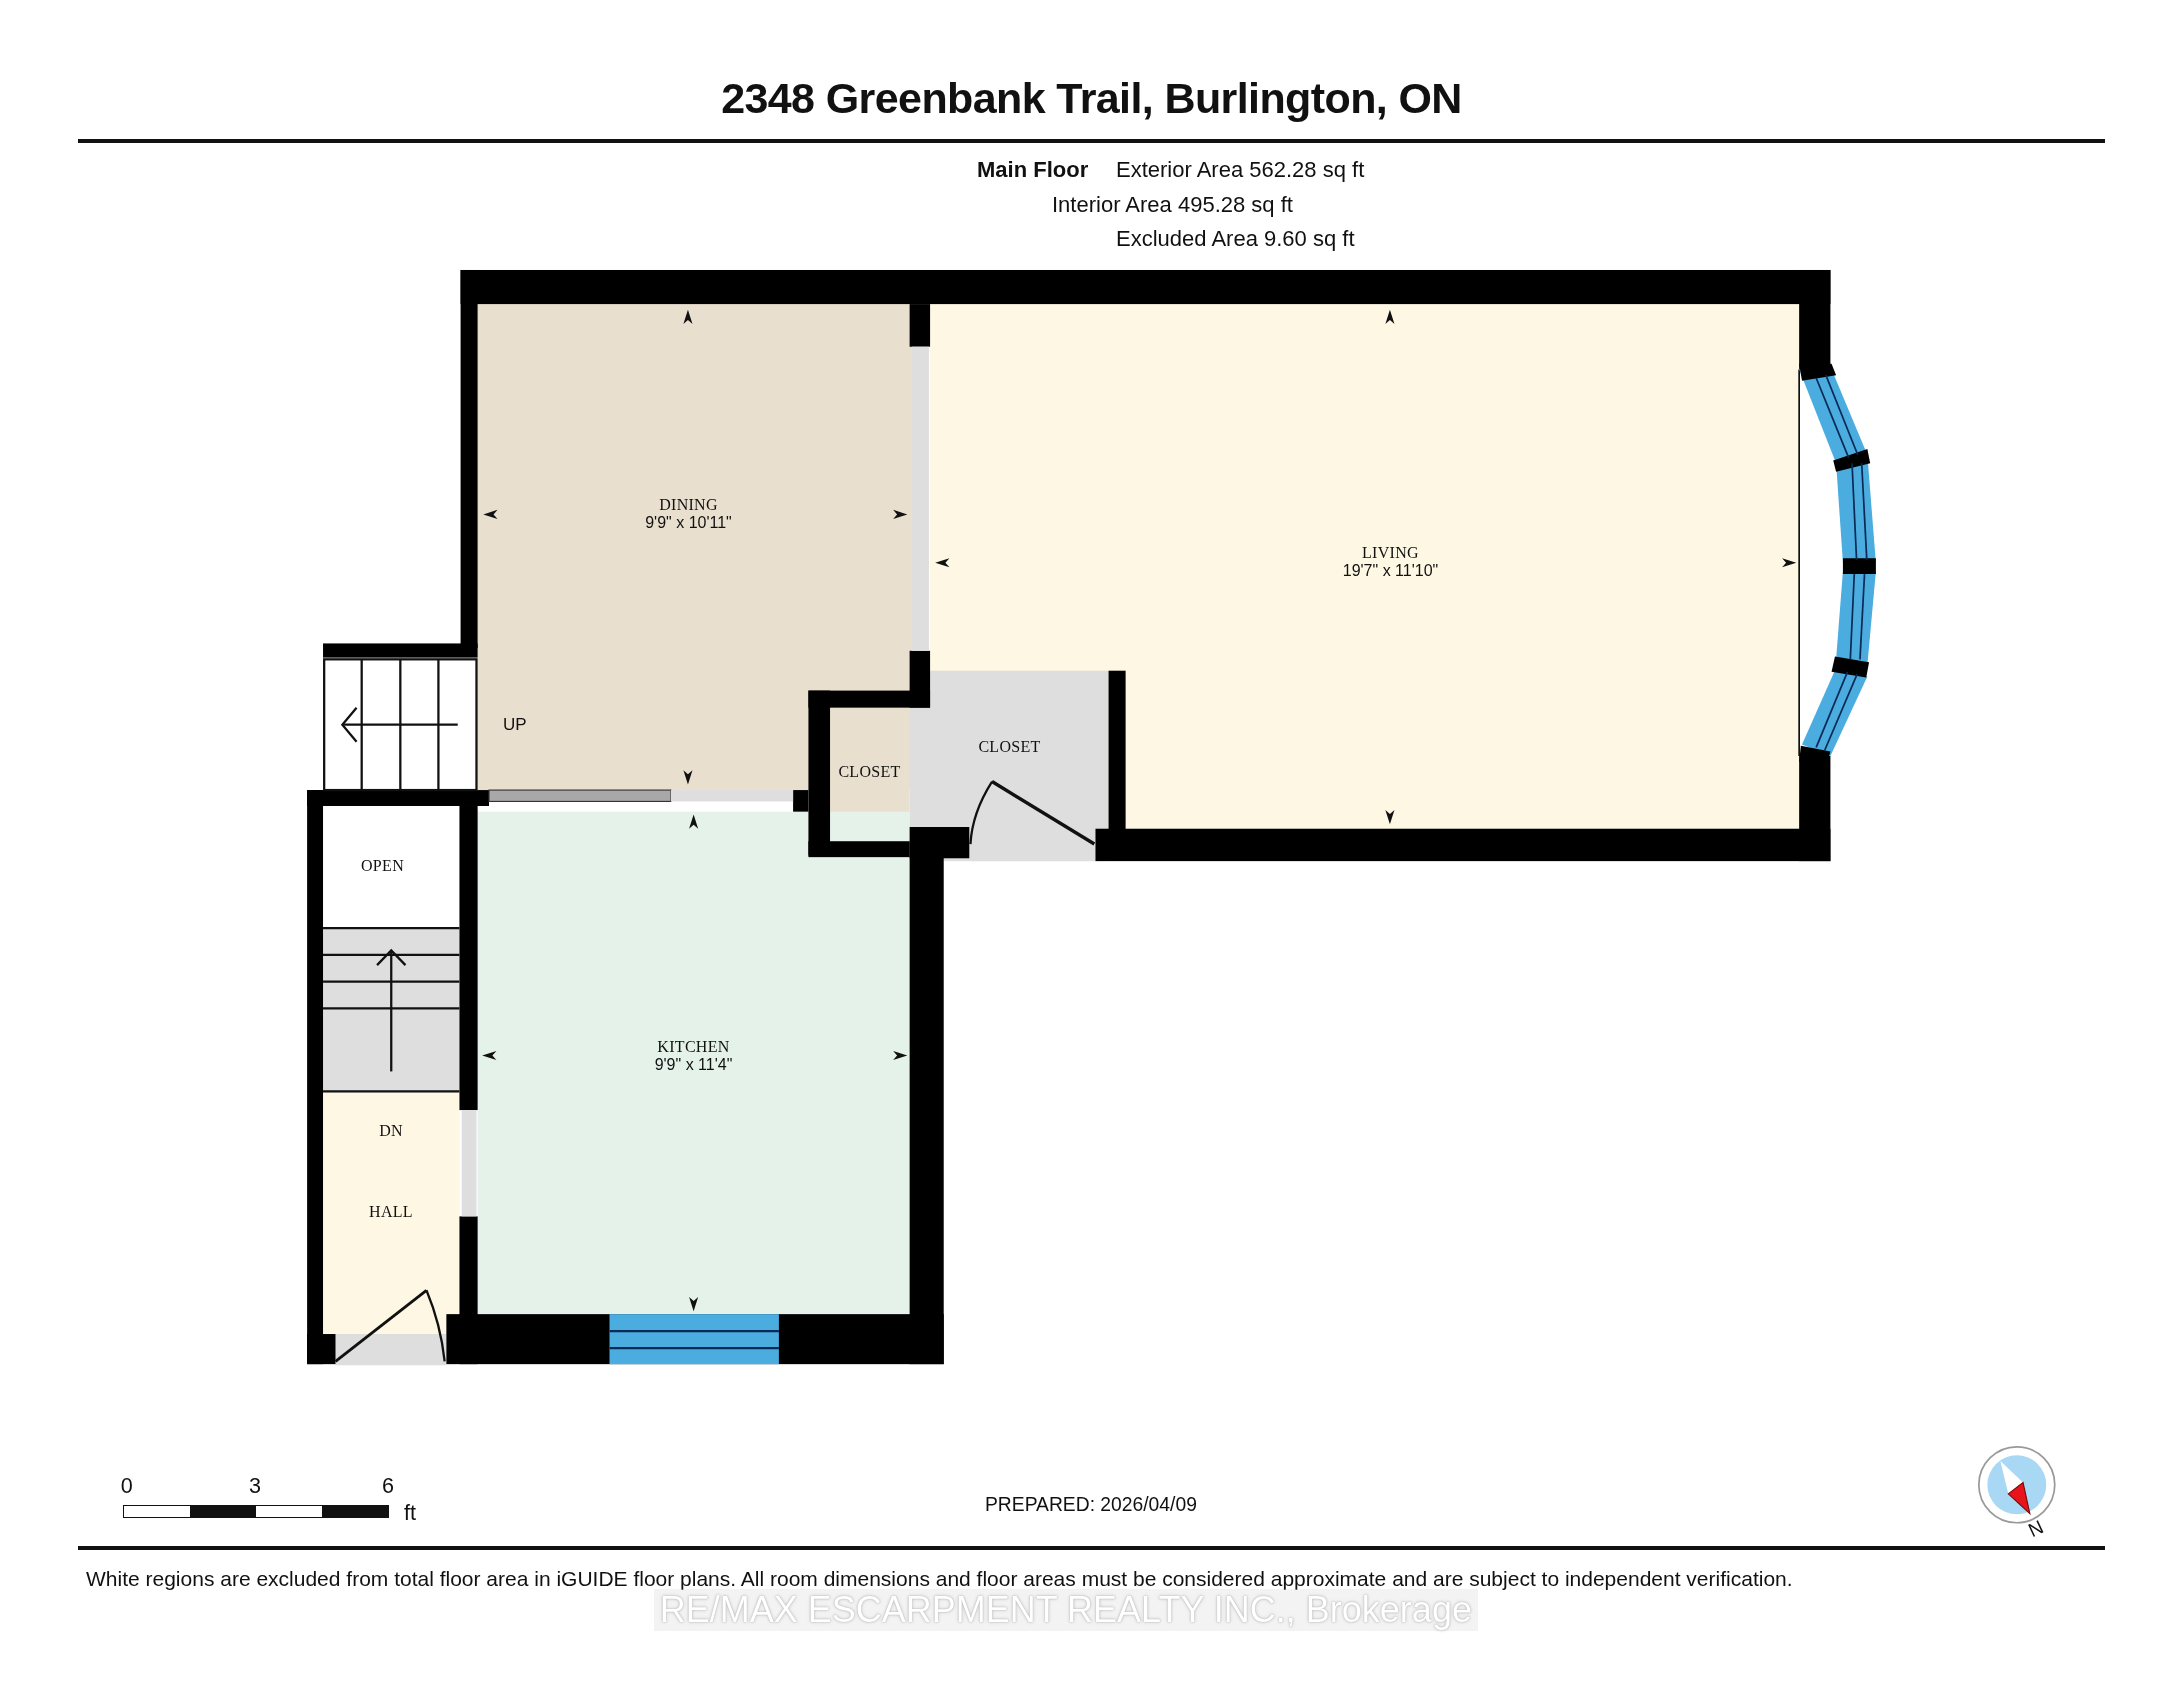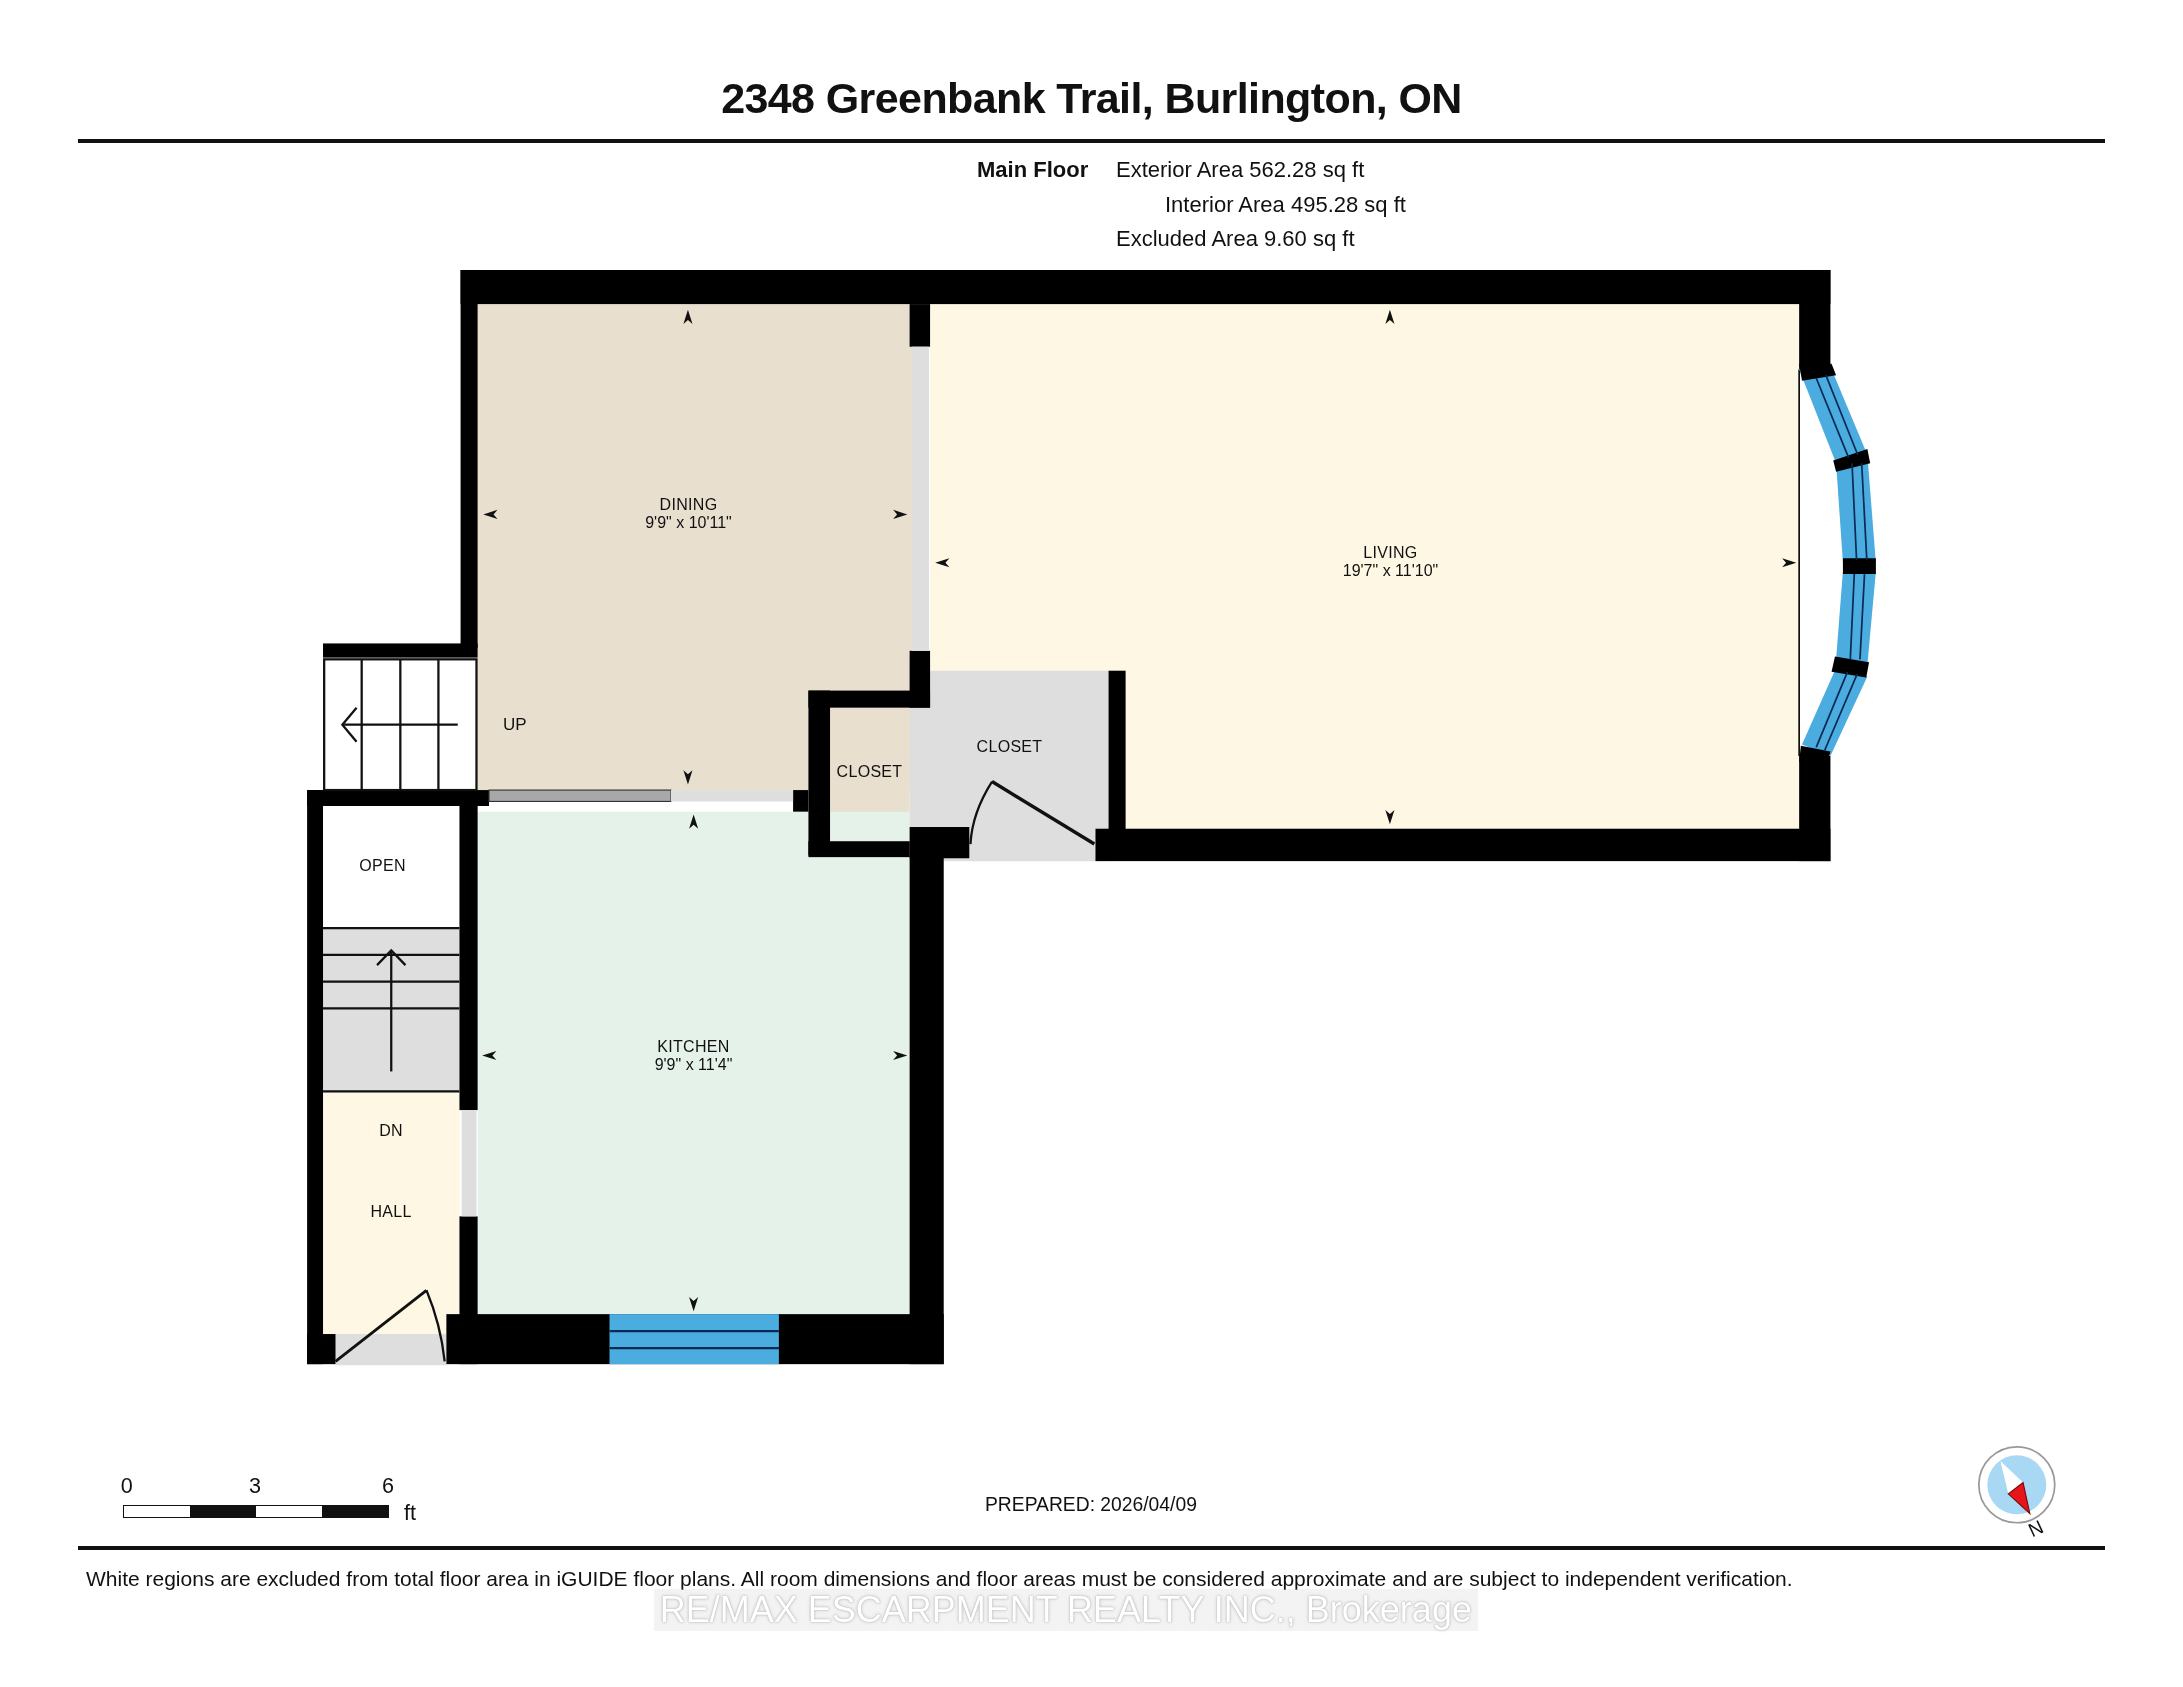--- a/index.html
+++ b/index.html
@@ -2,37 +2,37 @@
 <html style="font-size:9px"><head>
 <meta charset="utf-8">
 <style>
   html, body { margin:0; padding:0; background:#ffffff; }
   body { width:2183px; height:1687px; position:relative; overflow:hidden; font-family:"Liberation Sans", sans-serif; color:#111; }
   .abs { position:absolute; }
   .title { left:0; width:2183px; top:74px; text-align:center; font-size:43px; font-weight:bold; letter-spacing:-0.6px; }
   .rule { height:4px; background:#111; }
   .area-label { font-size:22px; font-weight:bold; }
   .area-line { font-size:22px; }
-  .room-name { font-size:16px; text-align:center; letter-spacing:0.3px; }
+  .room-name { font-size:16px; text-align:center; letter-spacing:0.3px;font-family:Liberation Serif, serif; }
   .room-dim { font-size:16px; text-align:center; }
   .lbl { font-size:17px; }
   .footer-note { font-size:21px; }
   .watermark { font-size:36px; color:#ffffff; text-shadow:0 0 3.4px #bbb, 0 0 1.1px #999; background:rgba(220,220,220,0.35); padding:0 5.7px; }
   .scale-num { font-size:21.6px; }
   .prepared { font-size:19.3px; }
 </style>
 </head>
 <body>
 
 <div class="abs title">2348 Greenbank Trail, Burlington, ON</div>
 <div class="abs rule" style="left:78px; top:139px; width:2027px;"></div>
 
 <div class="abs area-label" style="left:977px; top:157px;">Main Floor</div>
 <div class="abs area-line" style="left:1116px; top:157px;">Exterior Area 562.28 sq ft</div>
-<div class="abs area-line" style="left:1165px; top:192px;">Interior Area 495.28 sq ft</div>
+<div class="abs area-line" style="left:1052px; top:192px;">Interior Area 495.28 sq ft</div>
 <div class="abs area-line" style="left:1116px; top:226px;">Excluded Area 9.60 sq ft</div>
 
 <svg class="abs" style="left:0; top:0;" width="2183" height="1687" viewBox="0 0 3840 2968">
 
   <rect x="840" y="535" width="765" height="855" fill="#E8DFCE"></rect>
   <rect x="1636" y="535" width="1530" height="923" fill="#FDF7E3"></rect>
   <rect x="1600" y="1180" width="350" height="335" fill="#DEDEDE"></rect>
   <rect x="1460" y="1245" width="140" height="235" fill="#E8DFCE"></rect>
   <rect x="840" y="1428" width="760" height="884" fill="#E5F2EA"></rect>
   <rect x="568" y="1922" width="240" height="425" fill="#FDF7E3"></rect>

